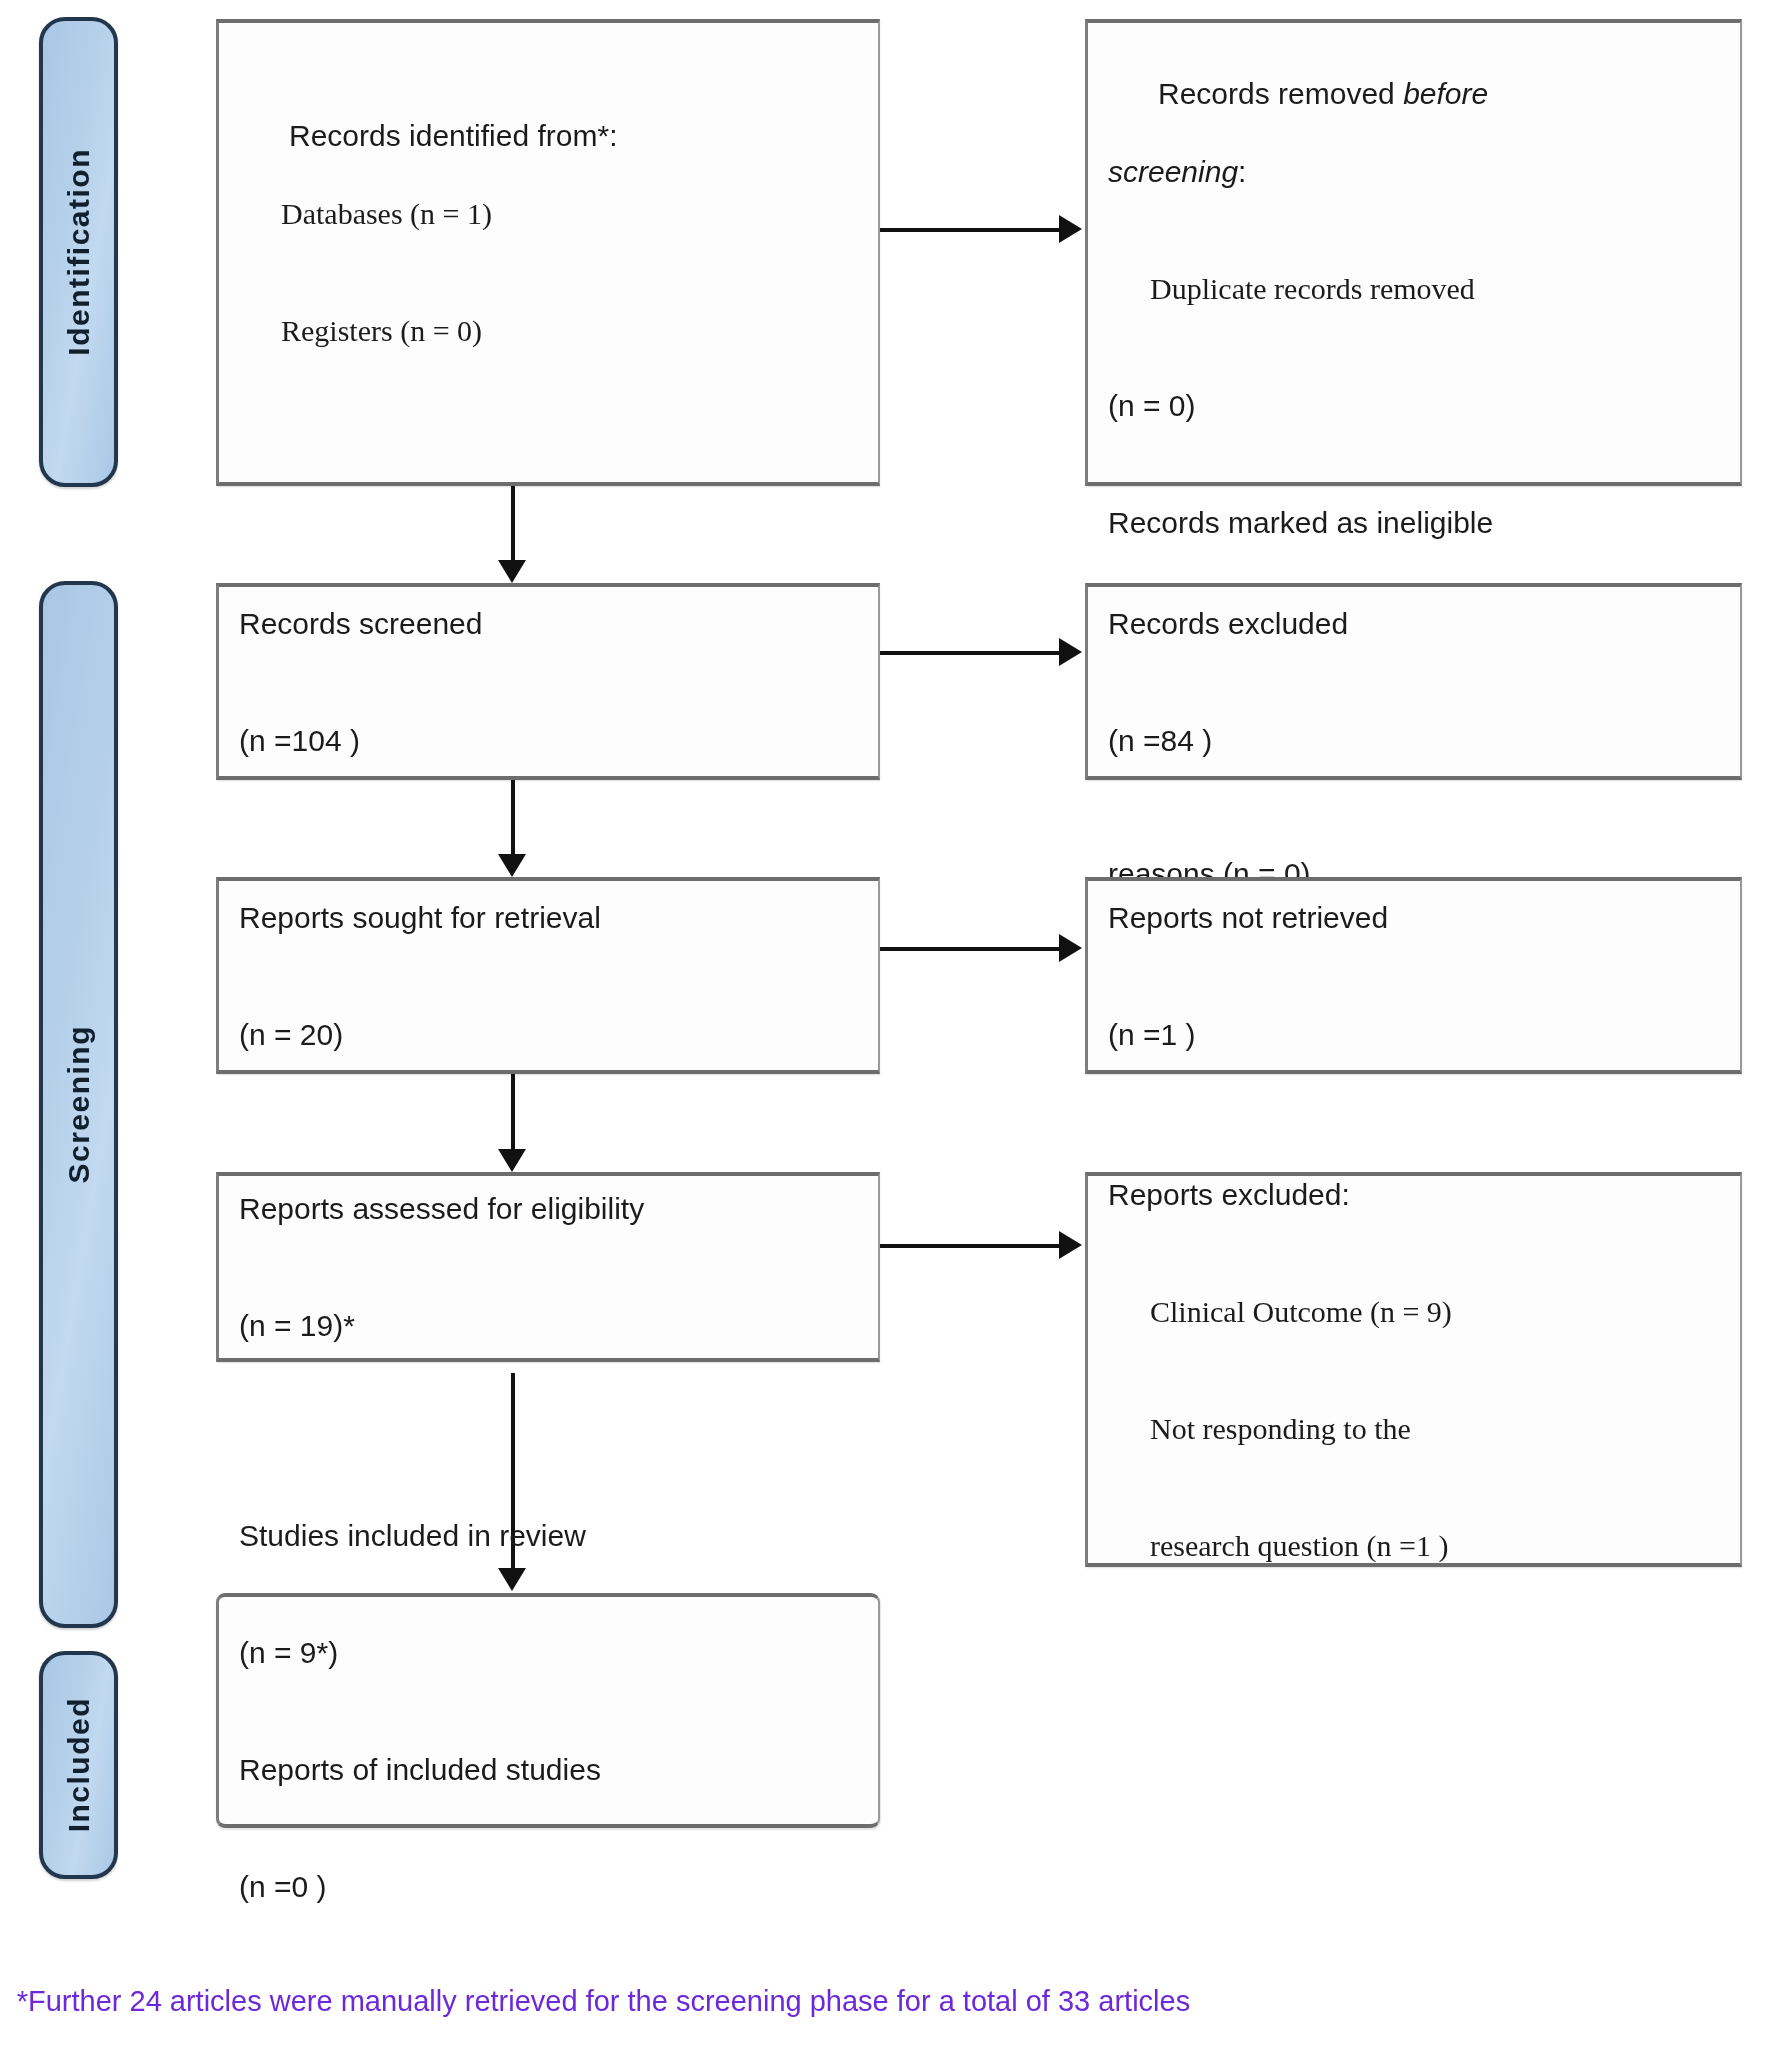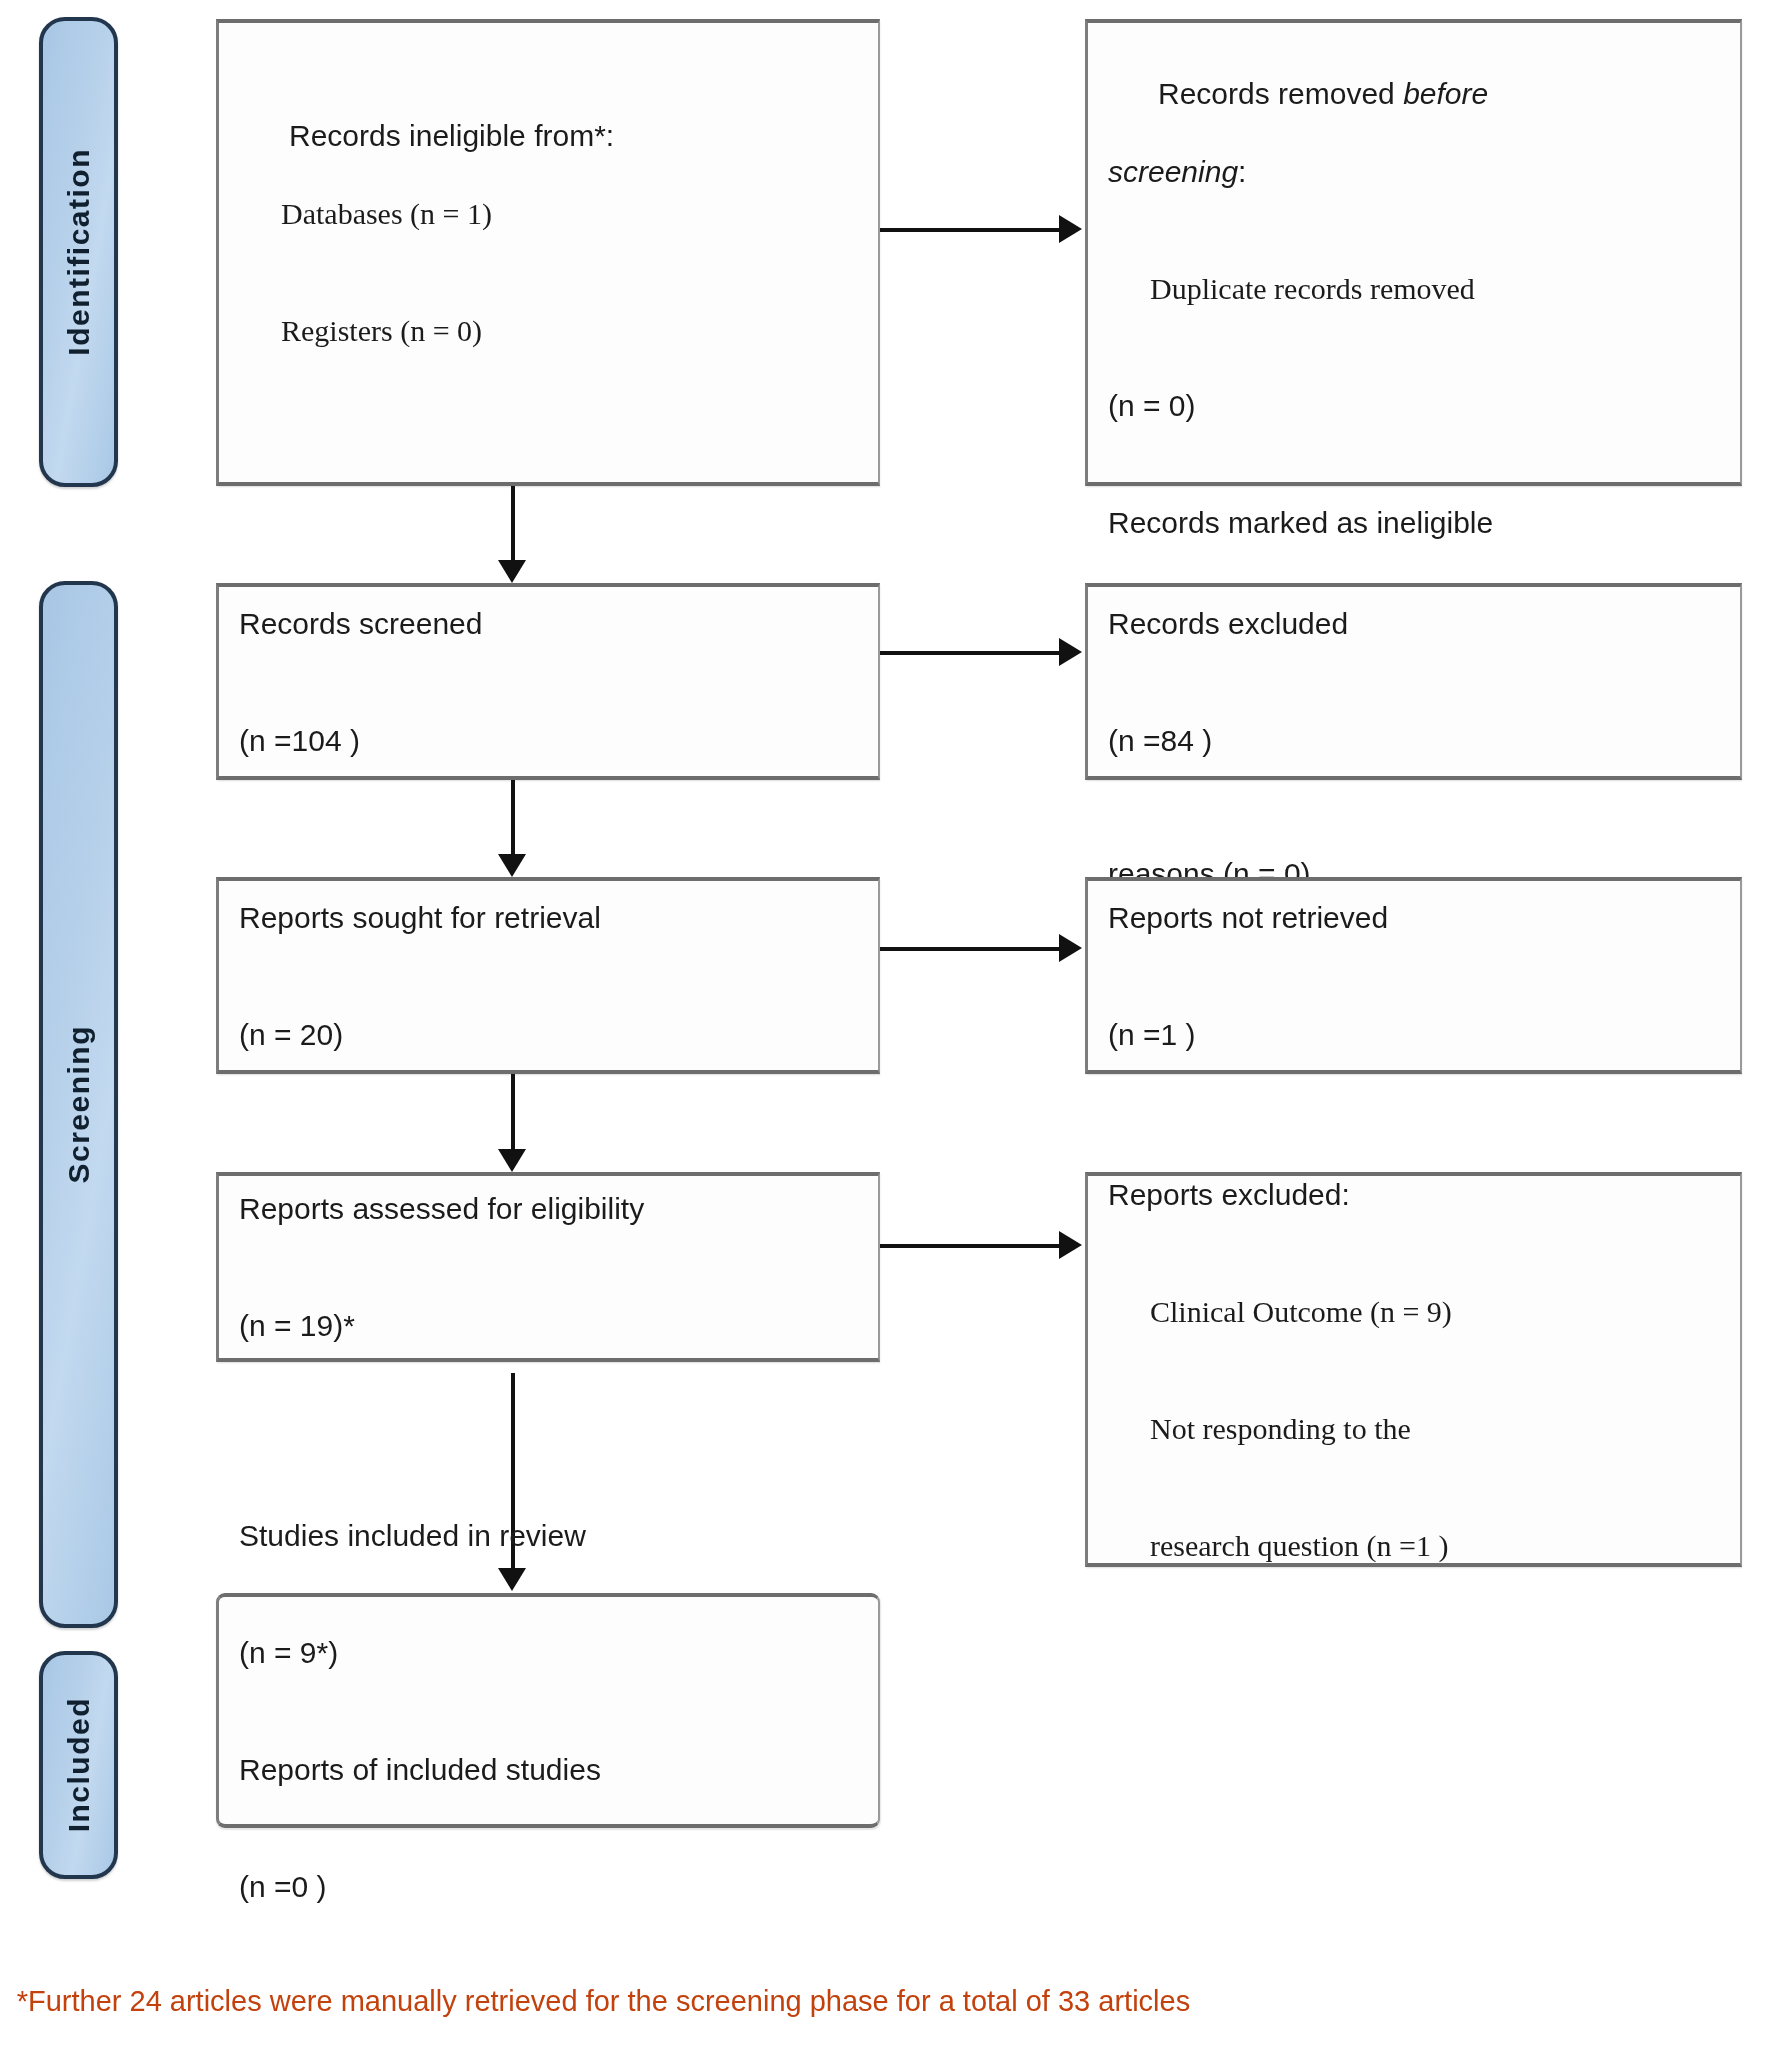--- a/index.html
+++ b/index.html
@@ -89,21 +89,21 @@
     width:0;height:0;
     border-top:14.4px solid transparent;
     border-bottom:14.4px solid transparent;
     border-left:23px solid #111111;
   }
 
   
   .footnote{
     position:absolute;
     font-size:29px;
-    color:#c2410c;
+    color:#6d28d9;
     white-space:nowrap;
   }
 </style>
 </head>
 <body>
 
 <div id="canvas">
 
   <div class="stage" style="left:39px; top:16.7px; width:79px; height:470px;">
     <span class="stage-label">Identification</span>
@@ -112,21 +112,21 @@
   <div class="stage" style="left:39px; top:581px; width:79px; height:1047px;">
     <span class="stage-label">Screening</span>
   </div>
 
   <div class="stage" style="left:39px; top:1651px; width:79px; height:228px;">
     <span class="stage-label">Included</span>
   </div>
 
   <div class="fbox" style="left:216px; top:19px; width:664px; height:467px;">
     <div class="txt">
-      <span>Records ineligible from*:</span>
+      <span>Records identified from*:</span>
       <span class="ind">Databases (n = 1)</span>
       <span class="ind">Registers (n = 0)</span>
     </div>
   </div>
 
   <div class="fbox topish" style="left:1085px; top:19px; width:657px; height:467px;">
     <div class="txt">
       <span>Records removed </span><span class="it">before</span>
       <span style="display:block"><span class="it">screening</span><span>:</span></span>
       <span class="ind">Duplicate records removed</span>

